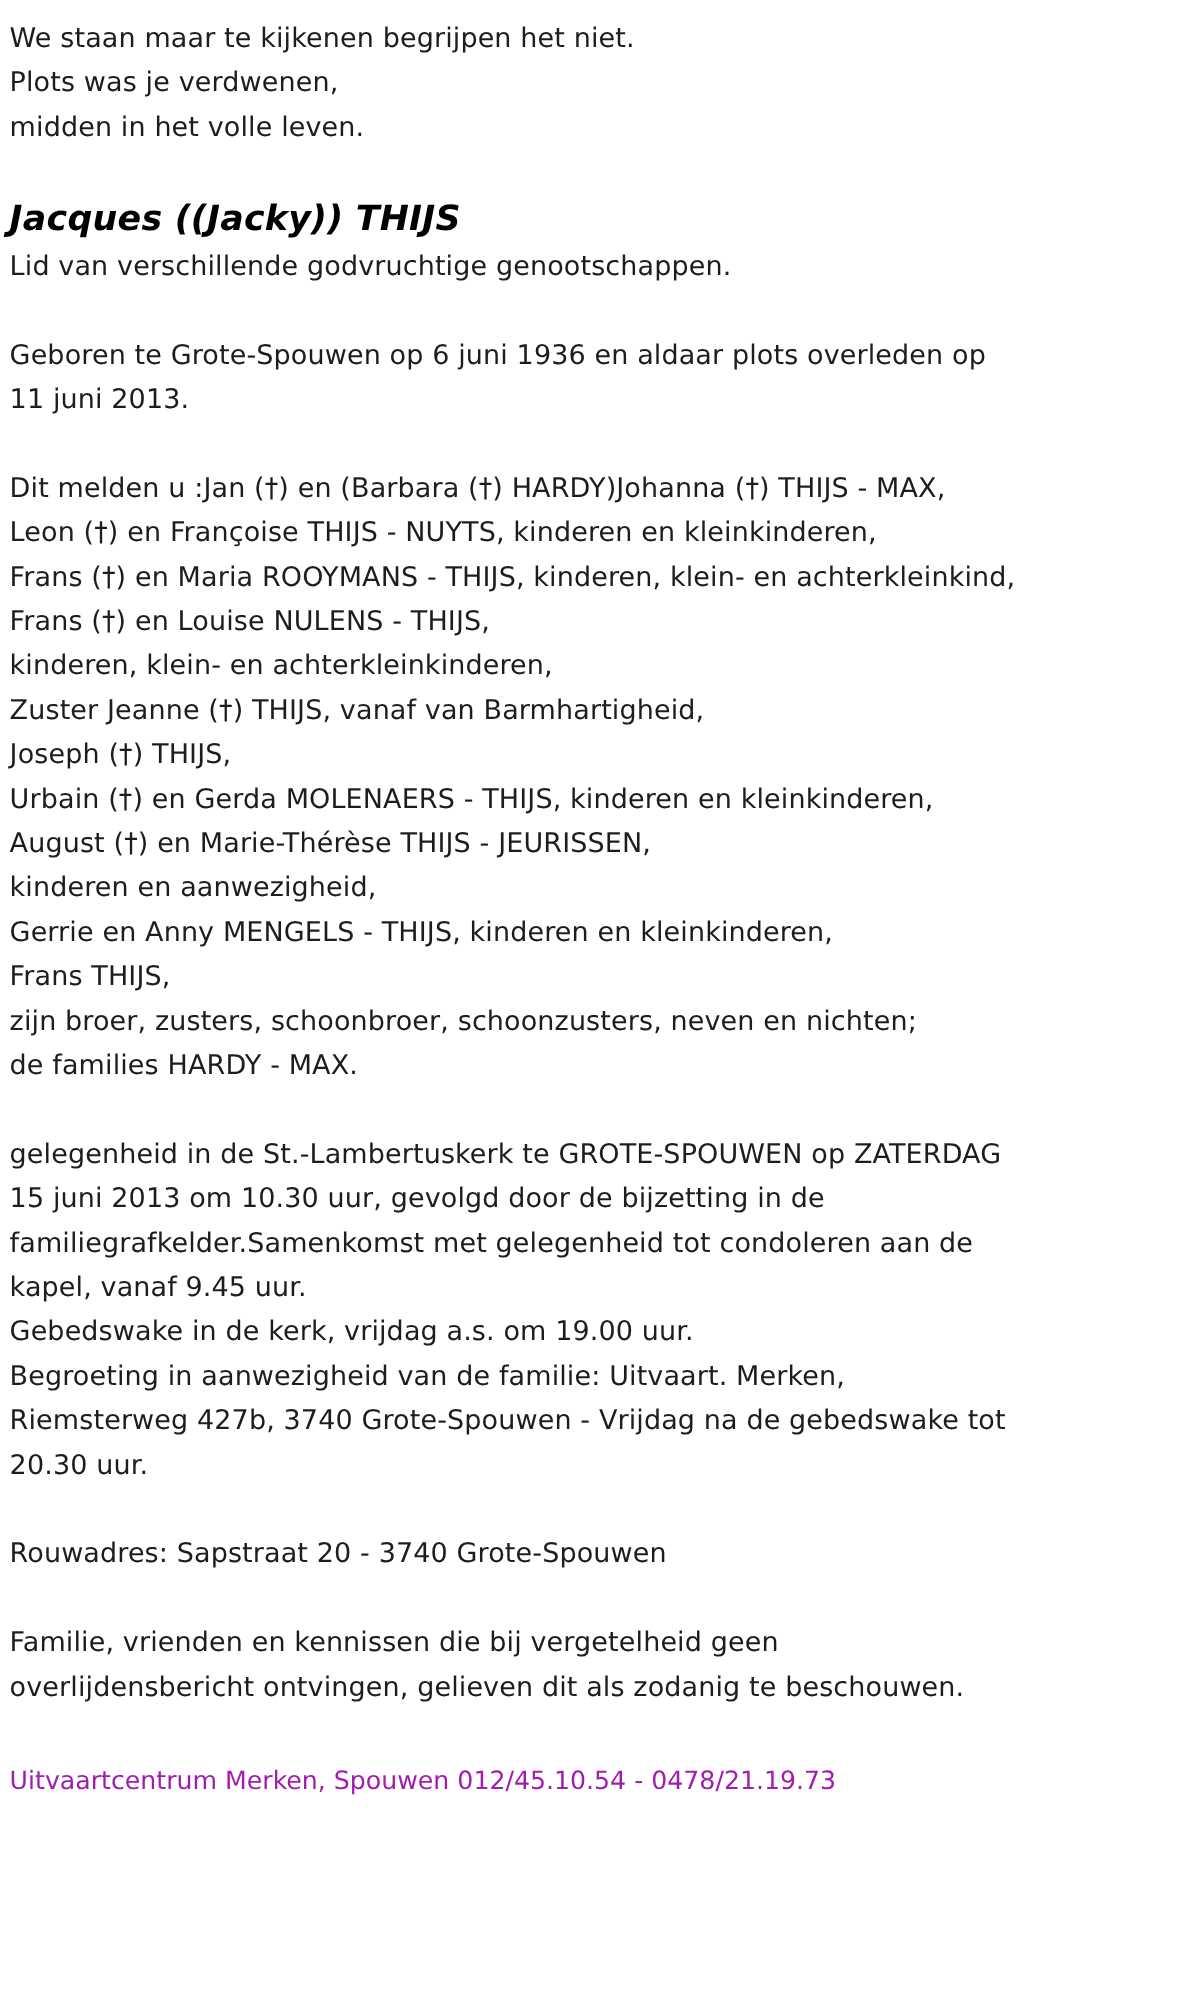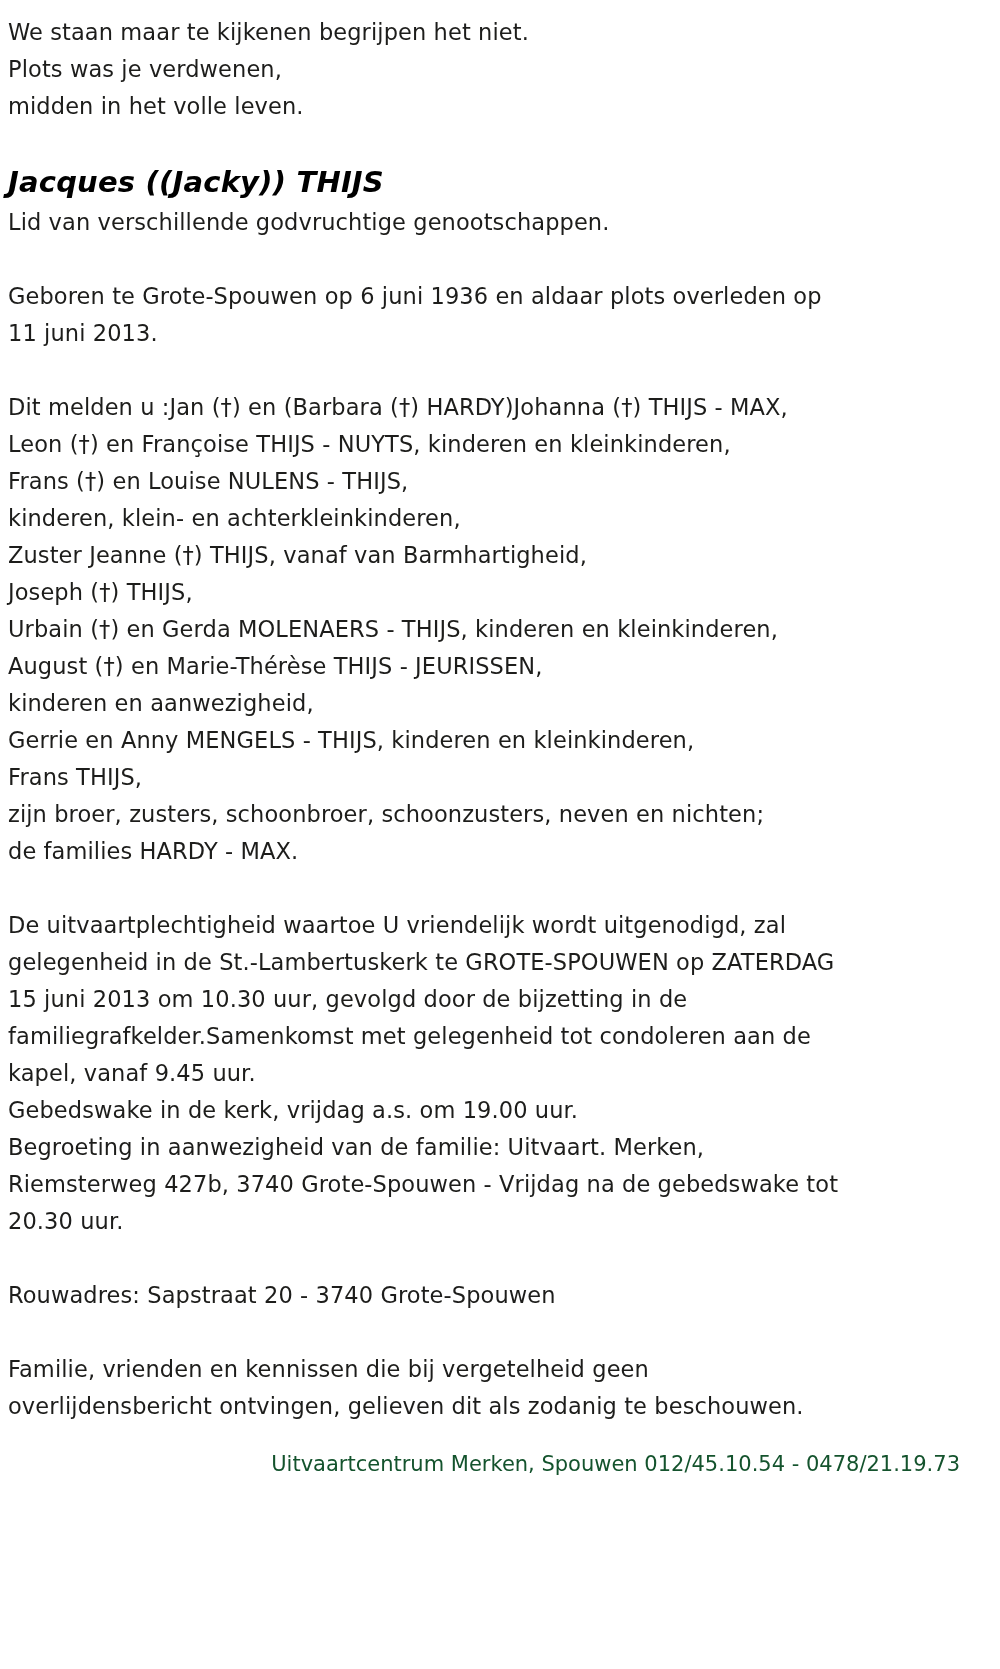--- a/index.html
+++ b/index.html
@@ -10,21 +10,21 @@
   body {
     width: 1000px;
     min-height: 1669px;
     font-family: "DejaVu Sans", sans-serif;
     color: #1a1a1a;
   }
   .page {
     box-sizing: border-box;
     width: 1000px;
     min-height: 1669px;
-    padding: 14px 40px 20px 8px;
+    padding: 14px 52px 20px 8px;
     position: relative;
   }
   .block {
     font-size: 22.5px;
     line-height: 37px;
     color: #1d1d1b;
     letter-spacing: 0.1px;
   }
   .block p {
     margin: 0;
@@ -37,23 +37,22 @@
     line-height: 40px;
     font-weight: bold;
     margin: 0 0 2px 0;
     color: #000000;
     letter-spacing: 0.2px;
     font-style: italic;
   }
   .footer {
     font-size: 21px;
     line-height: 30px;
-    color: #14532d;
-    margin-top: 24px;
-    text-align: right;
+    color: #a21caf;
+    margin-top: 44px;
   }
 </style>
 </head>
 <body>
 
 <div class="page">
 
   <div class="block">
     <p>We staan maar te kijkenen begrijpen het niet.</p>
     <p>Plots was je verdwenen,</p>
@@ -73,37 +72,37 @@
   <div class="block">
     <p>Geboren te Grote-Spouwen op 6 juni 1936 en aldaar plots overleden op</p>
     <p>11 juni 2013.</p>
   </div>
 
   <div class="spacer"></div>
 
   <div class="block">
     <p>Dit melden u :Jan (†) en (Barbara (†) HARDY)Johanna (†) THIJS - MAX,</p>
     <p>Leon (†) en Françoise THIJS - NUYTS, kinderen en kleinkinderen,</p>
+    <p>Frans (†) en Maria ROOYMANS - THIJS, kinderen, klein- en achterkleinkind,</p>
     <p>Frans (†) en Louise NULENS - THIJS,</p>
     <p>kinderen, klein- en achterkleinkinderen,</p>
     <p>Zuster Jeanne (†) THIJS, vanaf van Barmhartigheid,</p>
     <p>Joseph (†) THIJS,</p>
     <p>Urbain (†) en Gerda MOLENAERS - THIJS, kinderen en kleinkinderen,</p>
     <p>August (†) en Marie-Thérèse THIJS - JEURISSEN,</p>
     <p>kinderen en aanwezigheid,</p>
     <p>Gerrie en Anny MENGELS - THIJS, kinderen en kleinkinderen,</p>
     <p>Frans THIJS,</p>
     <p>zijn broer, zusters, schoonbroer, schoonzusters, neven en nichten;</p>
     <p>de families HARDY - MAX.</p>
   </div>
 
   <div class="spacer"></div>
 
   <div class="block">
-    <p>De uitvaartplechtigheid waartoe U vriendelijk wordt uitgenodigd, zal</p>
     <p>gelegenheid in de St.-Lambertuskerk te GROTE-SPOUWEN op ZATERDAG</p>
     <p>15 juni 2013 om 10.30 uur, gevolgd door de bijzetting in de</p>
     <p>familiegrafkelder.Samenkomst met gelegenheid tot condoleren aan de</p>
     <p>kapel, vanaf 9.45 uur.</p>
     <p>Gebedswake in de kerk, vrijdag a.s. om 19.00 uur.</p>
     <p>Begroeting in aanwezigheid van de familie: Uitvaart. Merken,</p>
     <p>Riemsterweg 427b, 3740 Grote-Spouwen - Vrijdag na de gebedswake tot</p>
     <p>20.30 uur.</p>
   </div>
 

